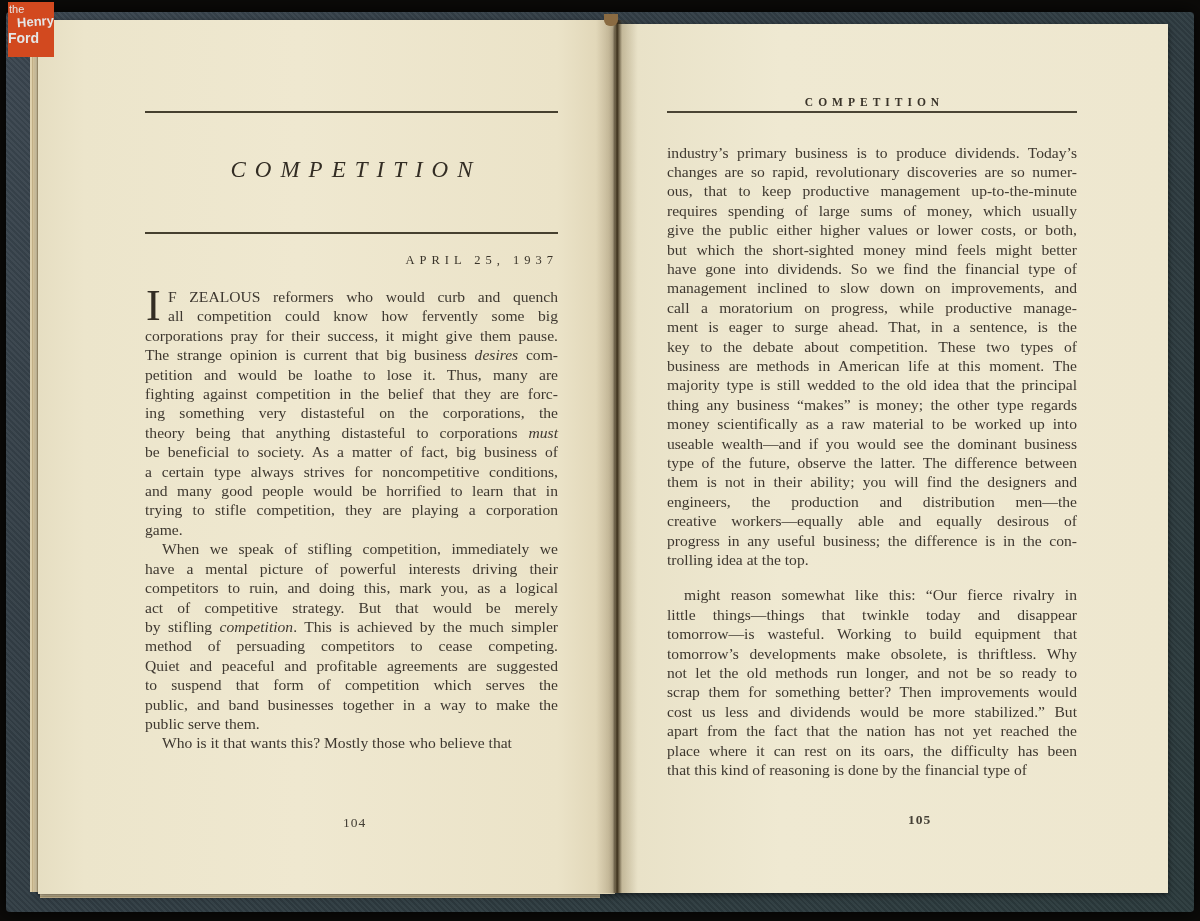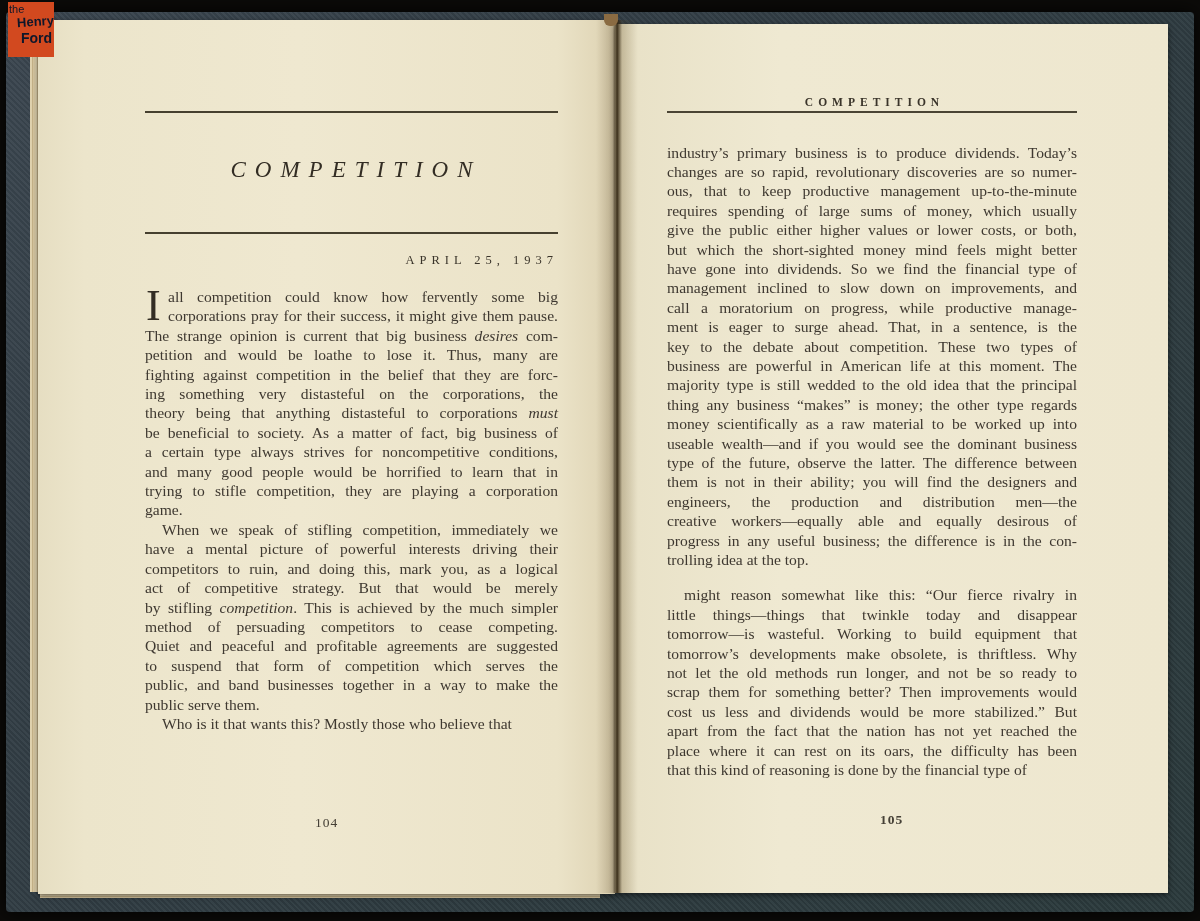--- a/index.html
+++ b/index.html
@@ -44,27 +44,27 @@
       rgba(50,38,18,.85) 49%,rgba(50,38,18,.9) 51%,
       rgba(90,70,40,.2) 62%,rgba(90,70,40,0) 100%);
   }
   .headband{
     position:absolute;left:604px;top:14px;width:14px;height:12px;
     background:#8a6b42;border-radius:0 0 6px 6px;
   }
   
   .logo{
     position:absolute;left:8px;top:2px;width:46px;height:55px;
-    background:#d2491f;color:#0f172a;
+    background:#d2491f;color:#e5e5e5;
     font-family:"Liberation Sans","DejaVu Sans",sans-serif;
     z-index:5;
   }
   .logo .l1{position:absolute;left:1px;top:1px;font-size:11px;font-weight:400;}
   .logo .l2{position:absolute;left:9px;top:12px;font-size:13px;font-weight:700;transform:rotate(-4deg);}
-  .logo .l3{position:absolute;left:13px;top:28px;font-size:14px;font-weight:700;}
+  .logo .l3{position:absolute;left:0;top:28px;font-size:14px;font-weight:700;}
   
   .content{position:absolute;color:#3e3830;}
   .content-left{left:107px;top:0;width:413px;}
   .content-right{left:52px;top:0;width:410px;}
   .rule{height:2px;background:#46402f;}
   .rule-thin{height:1.5px;background:#4a4434;}
   .lp-rule1{margin-top:91px;}
   .lp-title{
     margin-top:44px;text-align:center;
     font-style:italic;font-size:23px;letter-spacing:9px;text-indent:9px;
@@ -88,21 +88,21 @@
   .para.indent .tline:first-child{text-indent:17px;}
   .para.gap-before{margin-top:16px;}
   .has-dropcap{position:relative;}
   .has-dropcap .tline:nth-child(-n+2){padding-left:23px;}
   .dropcap{
     position:absolute;left:1px;top:0;
     font-size:44px;line-height:37px;color:#332d24;
   }
   .page-number{
     position:absolute;width:100%;text-align:center;
-    font-size:13.5px;letter-spacing:1px;color:#45403ln6;color:#454036;
+    font-size:13.5px;letter-spacing:1px;color:#45403ln6;color:#454036;padding-left:28px;
   }
   .pn-left{top:795px;}
   .pn-right{top:788px;font-weight:bold;}
 </style>
 </head>
 <body>
 
 <div class="cover">
   <div class="cover-texture"></div>
 </div>
@@ -113,20 +113,21 @@
 <div class="page page-left">
   <div class="content content-left">
     <div class="rule lp-rule1"></div>
     <div class="lp-title">COMPETITION</div>
     <div class="rule lp-rule2"></div>
     <div class="lp-date">APRIL 25, 1937</div>
     <div class="lp-body">
       <div class="para has-dropcap">
         <span class="dropcap">I</span>
         <div>
+            <div class="tline">F ZEALOUS reformers who would curb and quench</div>
             <div class="tline">all competition could know how fervently some big</div>
             <div class="tline">corporations pray for their success, it might give them pause.</div>
             <div class="tline">The strange opinion is current that big business <i>desires</i> com-</div>
             <div class="tline">petition and would be loathe to lose it. Thus, many are</div>
             <div class="tline">fighting against competition in the belief that they are forc-</div>
             <div class="tline">ing something very distasteful on the corporations, the</div>
             <div class="tline">theory being that anything distasteful to corporations <i>must</i></div>
             <div class="tline">be beneficial to society. As a matter of fact, big business of</div>
             <div class="tline">a certain type always strives for noncompetitive conditions,</div>
             <div class="tline">and many good people would be horrified to learn that in</div>
@@ -169,21 +170,21 @@
             <div class="tline">changes are so rapid, revolutionary discoveries are so numer-</div>
             <div class="tline">ous, that to keep productive management up-to-the-minute</div>
             <div class="tline">requires spending of large sums of money, which usually</div>
             <div class="tline">give the public either higher values or lower costs, or both,</div>
             <div class="tline">but which the short-sighted money mind feels might better</div>
             <div class="tline">have gone into dividends. So we find the financial type of</div>
             <div class="tline">management inclined to slow down on improvements, and</div>
             <div class="tline">call a moratorium on progress, while productive manage-</div>
             <div class="tline">ment is eager to surge ahead. That, in a sentence, is the</div>
             <div class="tline">key to the debate about competition. These two types of</div>
-            <div class="tline">business are powerful in American life at this moment. The</div>
+            <div class="tline">business are methods in American life at this moment. The</div>
             <div class="tline">majority type is still wedded to the old idea that the principal</div>
             <div class="tline">thing any business “makes” is money; the other type regards</div>
             <div class="tline">money scientifically as a raw material to be worked up into</div>
             <div class="tline">useable wealth—and if you would see the dominant business</div>
             <div class="tline">type of the future, observe the latter. The difference between</div>
             <div class="tline">them is not in their ability; you will find the designers and</div>
             <div class="tline">engineers, the production and distribution men—the</div>
             <div class="tline">creative workers—equally able and equally desirous of</div>
             <div class="tline">progress in any useful business; the difference is in the con-</div>
             <div class="tline">trolling idea at the top.</div>

